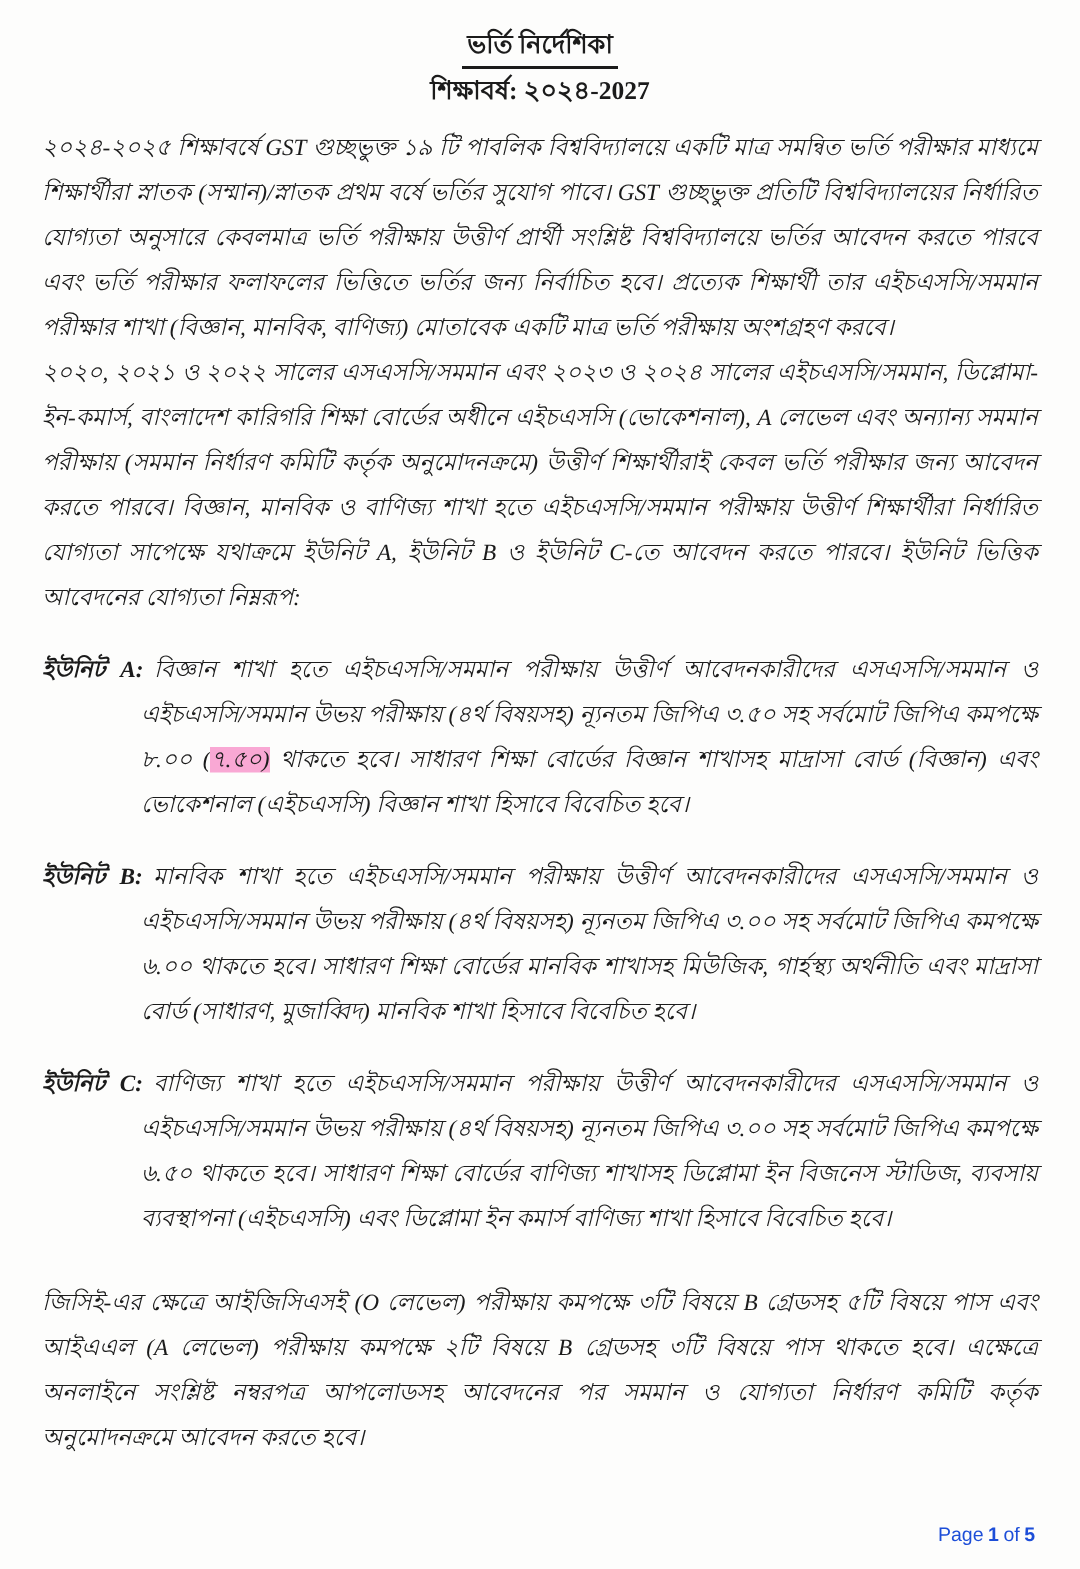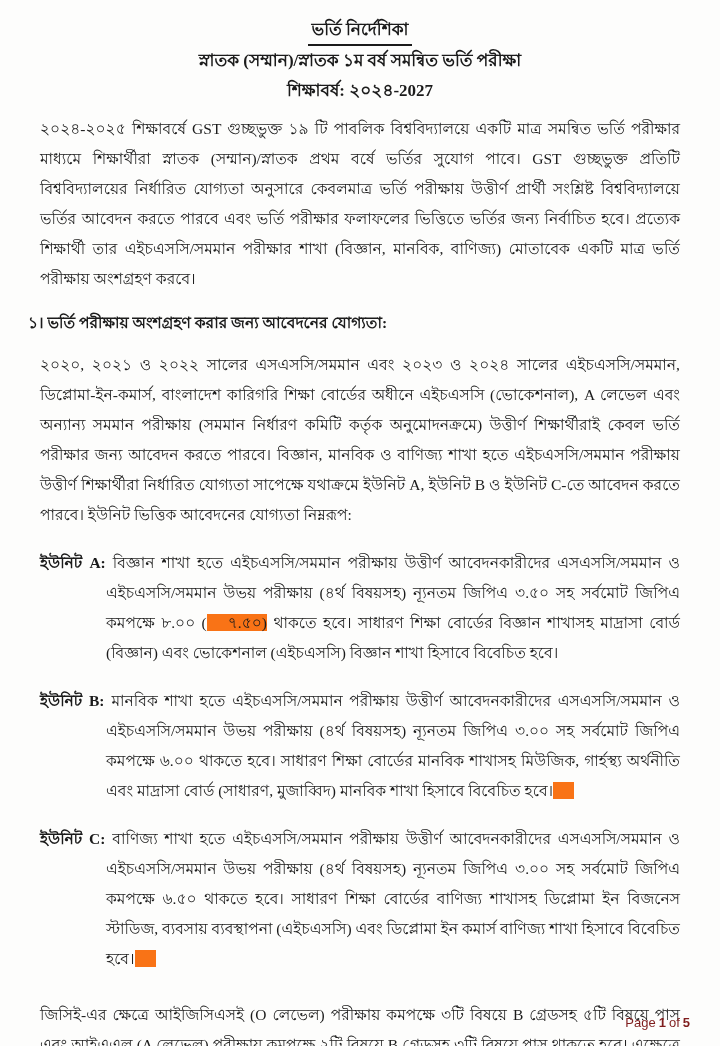--- a/index.html
+++ b/index.html
@@ -32,72 +32,70 @@
   }
   .sub {
     font-size: 17px;
     font-weight: bold;
     line-height: 30px;
   }
   .para {
     font-size: 15.5px;
     line-height: 30px;
     text-align: justify;
-    margin: 12px;
+    margin: 0;
+    font-style: italic;
   }
   .intro {
     margin-top: 8px;
   }
   .section-heading {
     font-size: 15.5px;
     font-weight: bold;
     line-height: 30px;
     margin: 14px 0 0 0;
   }
   .unit {
     margin-top: 18px;
     padding-left: 66px;
     text-indent: -66px;
   }
   .unit-label {
     font-weight: bold;
     margin-right: 7px;
   }
   .hl {
-    background: #f97316;
-    padding-left: 21px;
+    background: #f9a8d4;
   }
   .gce {
     margin-top: 26px;
   }
   .page-footer {
     position: absolute;
     right: 30px;
     bottom: 16px;
     font-family: "Liberation Sans", "DejaVu Sans", sans-serif;
     font-size: 13px;
-    color: #7f1d1d;
+    color: #1d4ed8;
   }
   .page-footer span { margin-left: 3px; }
   .page-footer .b { font-weight: bold; }
 </style>
 </head>
 <body>
 
 <div class="page">
 
   <header class="doc-header">
     <div><span class="main-title">ভর্তি নির্দেশিকা</span></div>
-    <div class="sub">স্নাতক (সম্মান)/স্নাতক ১ম বর্ষ সমন্বিত ভর্তি পরীক্ষা</div>
     <div class="sub">শিক্ষাবর্ষ: ২০২৪-2027</div>
   </header>
 
   <p class="para intro">২০২৪-২০২৫ শিক্ষাবর্ষে GST গুচ্ছভুক্ত ১৯ টি পাবলিক বিশ্ববিদ্যালয়ে একটি মাত্র সমন্বিত ভর্তি পরীক্ষার মাধ্যমে শিক্ষার্থীরা স্নাতক (সম্মান)/স্নাতক প্রথম বর্ষে ভর্তির সুযোগ পাবে। GST গুচ্ছভুক্ত প্রতিটি বিশ্ববিদ্যালয়ের নির্ধারিত যোগ্যতা অনুসারে কেবলমাত্র ভর্তি পরীক্ষায় উত্তীর্ণ প্রার্থী সংশ্লিষ্ট বিশ্ববিদ্যালয়ে ভর্তির আবেদন করতে পারবে এবং ভর্তি পরীক্ষার ফলাফলের ভিত্তিতে ভর্তির জন্য নির্বাচিত হবে। প্রত্যেক শিক্ষার্থী তার এইচএসসি/সমমান পরীক্ষার শাখা (বিজ্ঞান, মানবিক, বাণিজ্য) মোতাবেক একটি মাত্র ভর্তি পরীক্ষায় অংশগ্রহণ করবে।</p>
 
-  <h2 class="section-heading">১। ভর্তি পরীক্ষায় অংশগ্রহণ করার জন্য আবেদনের যোগ্যতা:</h2>
 
   <p class="para">২০২০, ২০২১ ও ২০২২ সালের এসএসসি/সমমান এবং ২০২৩ ও ২০২৪ সালের এইচএসসি/সমমান, ডিপ্লোমা-ইন-কমার্স, বাংলাদেশ কারিগরি শিক্ষা বোর্ডের অধীনে এইচএসসি (ভোকেশনাল), A লেভেল এবং অন্যান্য সমমান পরীক্ষায় (সমমান নির্ধারণ কমিটি কর্তৃক অনুমোদনক্রমে) উত্তীর্ণ শিক্ষার্থীরাই কেবল ভর্তি পরীক্ষার জন্য আবেদন করতে পারবে। বিজ্ঞান, মানবিক ও বাণিজ্য শাখা হতে এইচএসসি/সমমান পরীক্ষায় উত্তীর্ণ শিক্ষার্থীরা নির্ধারিত যোগ্যতা সাপেক্ষে যথাক্রমে ইউনিট A, ইউনিট B ও ইউনিট C-তে আবেদন করতে পারবে। ইউনিট ভিত্তিক আবেদনের যোগ্যতা নিম্নরূপ:</p>
 
   <p class="para unit"><span class="unit-label">ইউনিট A:</span><span>বিজ্ঞান শাখা হতে এইচএসসি/সমমান পরীক্ষায় উত্তীর্ণ আবেদনকারীদের এসএসসি/সমমান ও এইচএসসি/সমমান উভয় পরীক্ষায় (৪র্থ বিষয়সহ) ন্যূনতম জিপিএ ৩.৫০ সহ সর্বমোট জিপিএ কমপক্ষে ৮.০০ (</span><span class="hl">৭.৫০)</span><span> থাকতে হবে। সাধারণ শিক্ষা বোর্ডের বিজ্ঞান শাখাসহ মাদ্রাসা বোর্ড (বিজ্ঞান) এবং ভোকেশনাল (এইচএসসি) বিজ্ঞান শাখা হিসাবে বিবেচিত হবে।</span></p>
 
   <p class="para unit"><span class="unit-label">ইউনিট B:</span><span>মানবিক শাখা হতে এইচএসসি/সমমান পরীক্ষায় উত্তীর্ণ আবেদনকারীদের এসএসসি/সমমান ও এইচএসসি/সমমান উভয় পরীক্ষায় (৪র্থ বিষয়সহ) ন্যূনতম জিপিএ ৩.০০ সহ সর্বমোট জিপিএ কমপক্ষে ৬.০০ থাকতে হবে। সাধারণ শিক্ষা বোর্ডের মানবিক শাখাসহ মিউজিক, গার্হস্থ্য অর্থনীতি এবং মাদ্রাসা বোর্ড (সাধারণ, মুজাব্বিদ) মানবিক শাখা হিসাবে বিবেচিত হবে।</span><span class="hl"></span><span></span></p>
 
   <p class="para unit"><span class="unit-label">ইউনিট C:</span><span>বাণিজ্য শাখা হতে এইচএসসি/সমমান পরীক্ষায় উত্তীর্ণ আবেদনকারীদের এসএসসি/সমমান ও এইচএসসি/সমমান উভয় পরীক্ষায় (৪র্থ বিষয়সহ) ন্যূনতম জিপিএ ৩.০০ সহ সর্বমোট জিপিএ কমপক্ষে ৬.৫০ থাকতে হবে। সাধারণ শিক্ষা বোর্ডের বাণিজ্য শাখাসহ ডিপ্লোমা ইন বিজনেস স্টাডিজ, ব্যবসায় ব্যবস্থাপনা (এইচএসসি) এবং ডিপ্লোমা ইন কমার্স বাণিজ্য শাখা হিসাবে বিবেচিত হবে।</span><span class="hl"></span><span></span></p>
 
   <p class="para gce">জিসিই-এর ক্ষেত্রে আইজিসিএসই (O লেভেল) পরীক্ষায় কমপক্ষে ৩টি বিষয়ে B গ্রেডসহ ৫টি বিষয়ে পাস এবং আইএএল (A লেভেল) পরীক্ষায় কমপক্ষে ২টি বিষয়ে B গ্রেডসহ ৩টি বিষয়ে পাস থাকতে হবে। এক্ষেত্রে অনলাইনে সংশ্লিষ্ট নম্বরপত্র আপলোডসহ আবেদনের পর সমমান ও যোগ্যতা নির্ধারণ কমিটি কর্তৃক অনুমোদনক্রমে আবেদন করতে হবে।</p>

